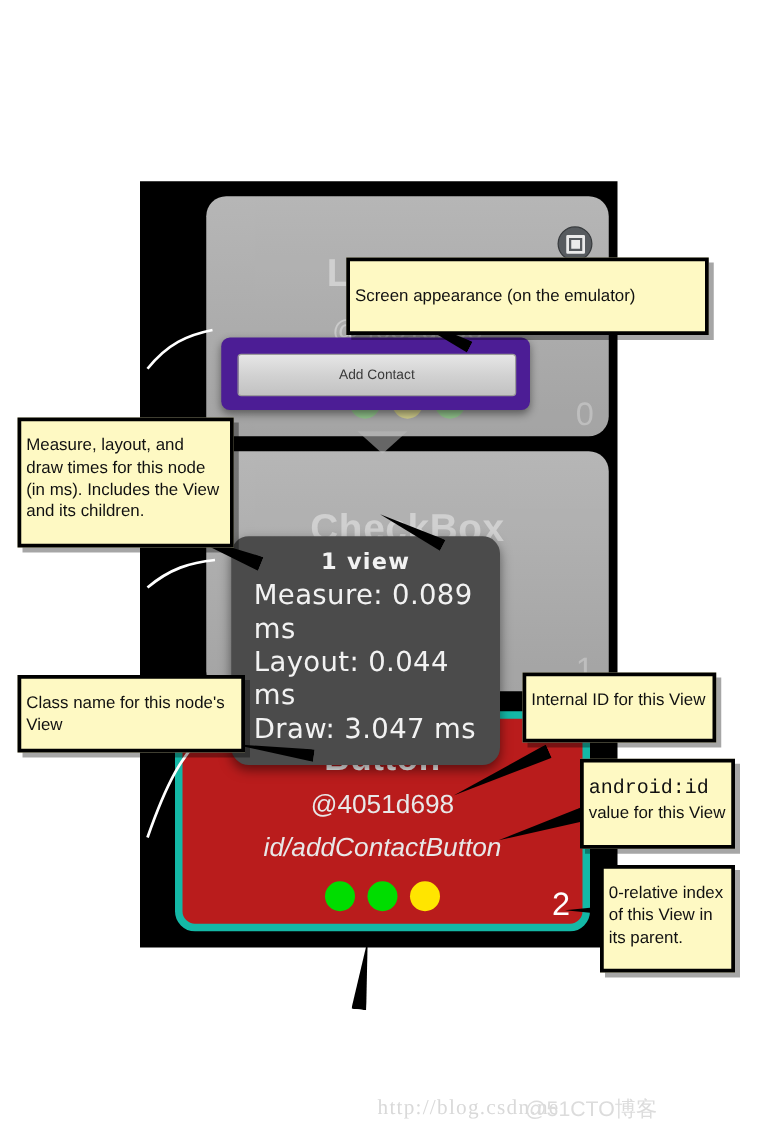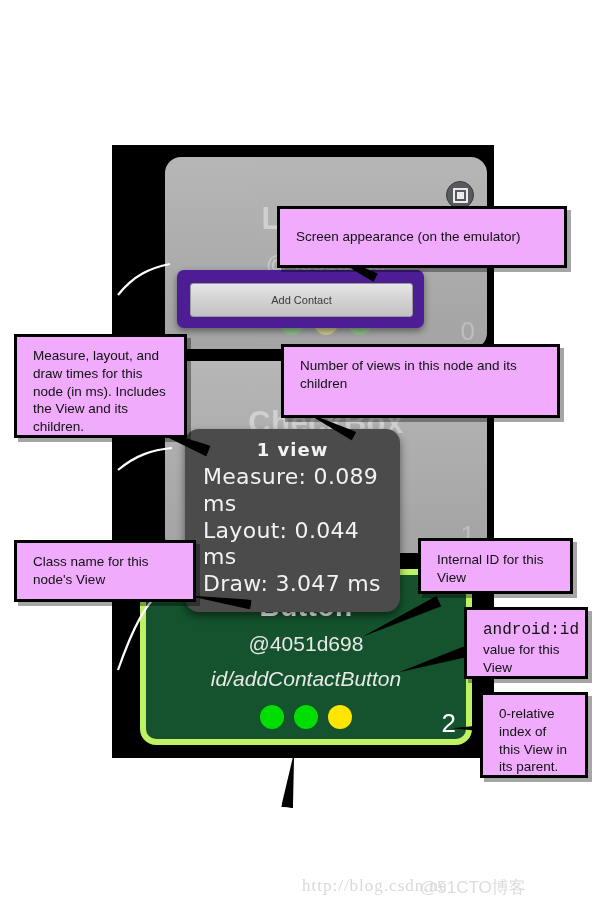--- a/index.html
+++ b/index.html
@@ -46,22 +46,22 @@
   .node.faded{
     background:linear-gradient(180deg,#c6c6c6 0%,#bdbdbd 45%,#b2b2b2 100%);
     opacity:.92;
   }
   .node.faded .title{color:#e2e2e2;}
   .node.faded .sub{color:#dcdcdc;}
   .node.faded .idx{color:#cfcfcf;}
 
   
   .node.selected{
-    background:#14532d;
-    border:6px solid #bef264;
+    background:#b91c1c;
+    border:6px solid #14b8a6;
     box-shadow:0 0 0 1px #000;
   }
 
   
   .cap-icon{
     position:absolute;width:26px;height:26px;border-radius:50%;
     background:#5f6368;border:1px solid #3d4043;
     display:flex;align-items:center;justify-content:center;
   }
   .cap-icon i{
@@ -105,27 +105,27 @@
   .tri{
     position:absolute;width:0;height:0;
     border-left:20px solid transparent;
     border-right:20px solid transparent;
     border-top:18px solid #b9b9b9;
   }
 
   
   .callout{
     position:absolute;
-    background:#f0abfc;
+    background:#fef9c3;
     border:3px solid #000000;
     box-sizing:border-box;
     color:#111111;
     font-size:13.5px;
     line-height:1.32;
-    padding:10px 16px;
+    padding:10px 4px;
     box-shadow:4px 4px 0 rgba(0,0,0,.35);
     z-index:30;
   }
   .callout .mono{font-family:"Liberation Mono", monospace;font-size:16px;}
 
   
   .wedge{
     position:absolute;
     background:#000000;
     z-index:29;
@@ -218,23 +218,20 @@
   </div>
 
   <div class="wedge" style="left:140px;top:432px;width:70px;height:18px;transform:rotate(22deg);
               clip-path:polygon(0% 35%, 100% 0%, 100% 65%);"></div>
   <div class="callout" style="left:14px;top:334px;width:173px;height:104px;">
     <span>Measure, layout, and draw times for this node (in ms). Includes the View and its children.</span>
   </div>
 
   <div class="wedge" style="left:300px;top:418px;width:56px;height:16px;transform:rotate(28deg);
               clip-path:polygon(0% 40%, 100% 0%, 100% 60%);"></div>
-  <div class="callout" style="left:281px;top:344px;width:279px;height:74px;">
-    <span>Number of views in this node and its children</span>
-  </div>
 
   <div class="wedge" style="left:185px;top:595px;width:66px;height:16px;transform:rotate(8deg);
               clip-path:polygon(0% 30%, 100% 0%, 100% 62%);"></div>
   <div class="callout" style="left:14px;top:540px;width:182px;height:62px;">
     <span>Class name for this node's View</span>
   </div>
 
   <div class="wedge" style="left:360px;top:612px;width:84px;height:18px;transform:rotate(-24deg);
               clip-path:polygon(0% 40%, 100% 0%, 100% 64%);"></div>
   <div class="callout" style="left:418px;top:538px;width:155px;height:56px;">

